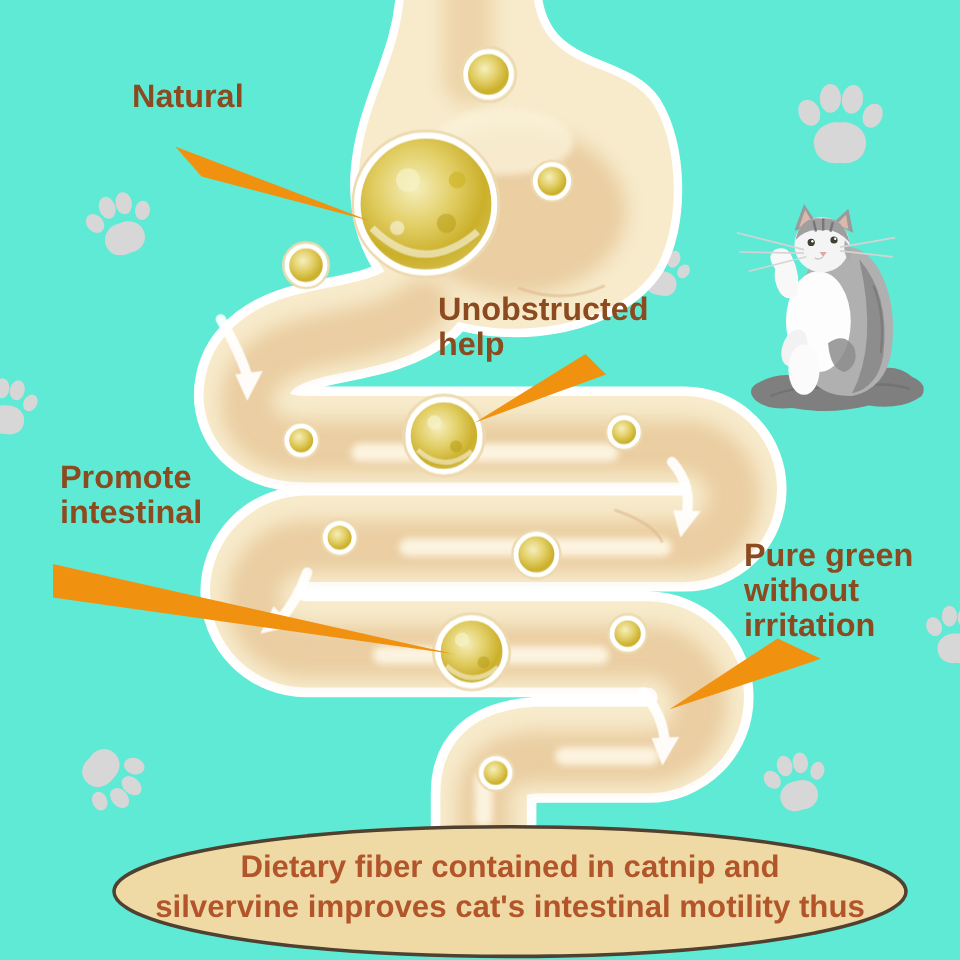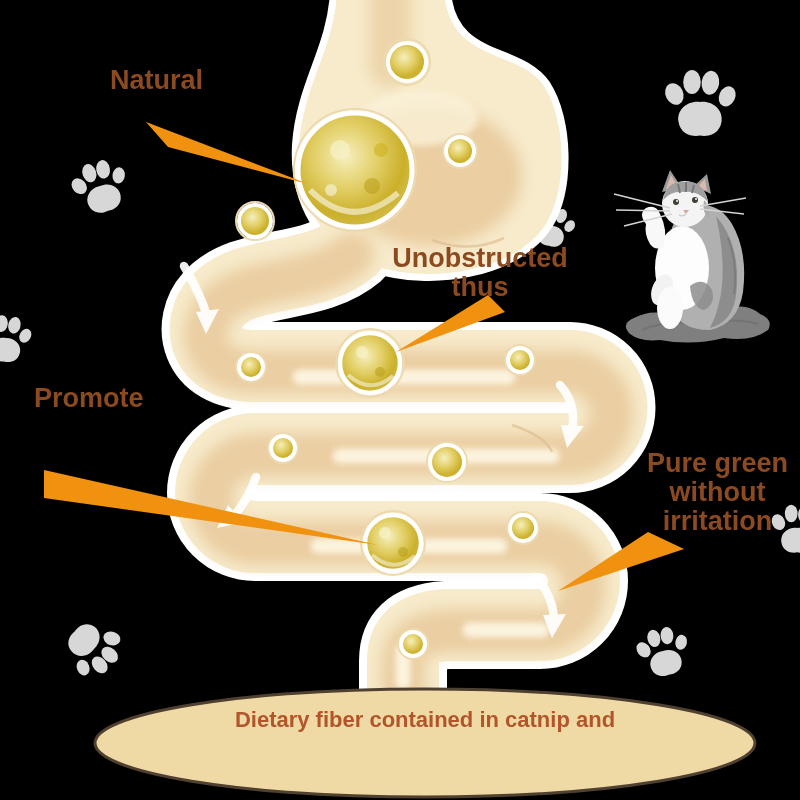--- a/index.html
+++ b/index.html
@@ -1,27 +1,27 @@
 <!DOCTYPE html>
 <html><head>
 <meta charset="utf-8">
 <style>
   html,body{margin:0;padding:0;background:#fff;}
-  .stage{position:relative;width:800px;height:800px;overflow:hidden;background:#000000;
+  .stage{position:relative;width:800px;height:800px;overflow:hidden;background:#5eead4;
          font-family:"Liberation Sans",sans-serif;}
   .stage svg{position:absolute;left:0;top:0;}
   .callout{position:absolute;color:#8c4a20;font-weight:bold;font-size:27px;line-height:1.07;z-index:5;}
   .callout span{display:block;}
-  .center{text-align:center;}
+  .center{text-align:left;}
   #callout-natural{left:110px;top:66px;}
   #callout-unobstructed{left:365px;top:244px;width:230px;}
-  #callout-promote{left:34px;top:384px;}
+  #callout-promote{left:50px;top:384px;}
   #callout-puregreen{left:620px;top:449px;width:195px;}
   .footer-text{position:absolute;left:105px;top:706px;width:640px;text-align:center;
-               color:#b2552a;font-weight:bold;font-size:22px;line-height:1.26;z-index:5;}
+               color:#b2552a;font-weight:bold;font-size:26px;line-height:1.26;z-index:5;}
   .footer-text span{display:block;}
 </style>
 </head>
 <body>
 
 <div class="stage">
 
 <svg width="800" height="800" viewBox="0 0 800 800">
   <defs>
     <radialGradient id="bubGrad" cx="42%" cy="38%" r="68%">
@@ -224,28 +224,30 @@
   </g>
 
   <ellipse cx="425" cy="743" rx="330" ry="54" fill="#efdaa6" stroke="#4f4030" stroke-width="3"></ellipse>
 </svg>
 
   <div class="callout" id="callout-natural">
     <span>Natural</span>
   </div>
   <div class="callout center" id="callout-unobstructed">
     <span>Unobstructed</span>
-    <span>thus</span>
+    <span>help</span>
   </div>
   <div class="callout" id="callout-promote">
     <span>Promote</span>
+    <span>intestinal</span>
   </div>
   <div class="callout center" id="callout-puregreen">
     <span>Pure green</span>
     <span>without</span>
     <span>irritation</span>
   </div>
 
   <div class="footer-text">
     <span>Dietary fiber contained in catnip and</span>
+    <span>silvervine improves cat's intestinal motility thus</span>
   </div>
 
 </div>
 
 </body></html>

